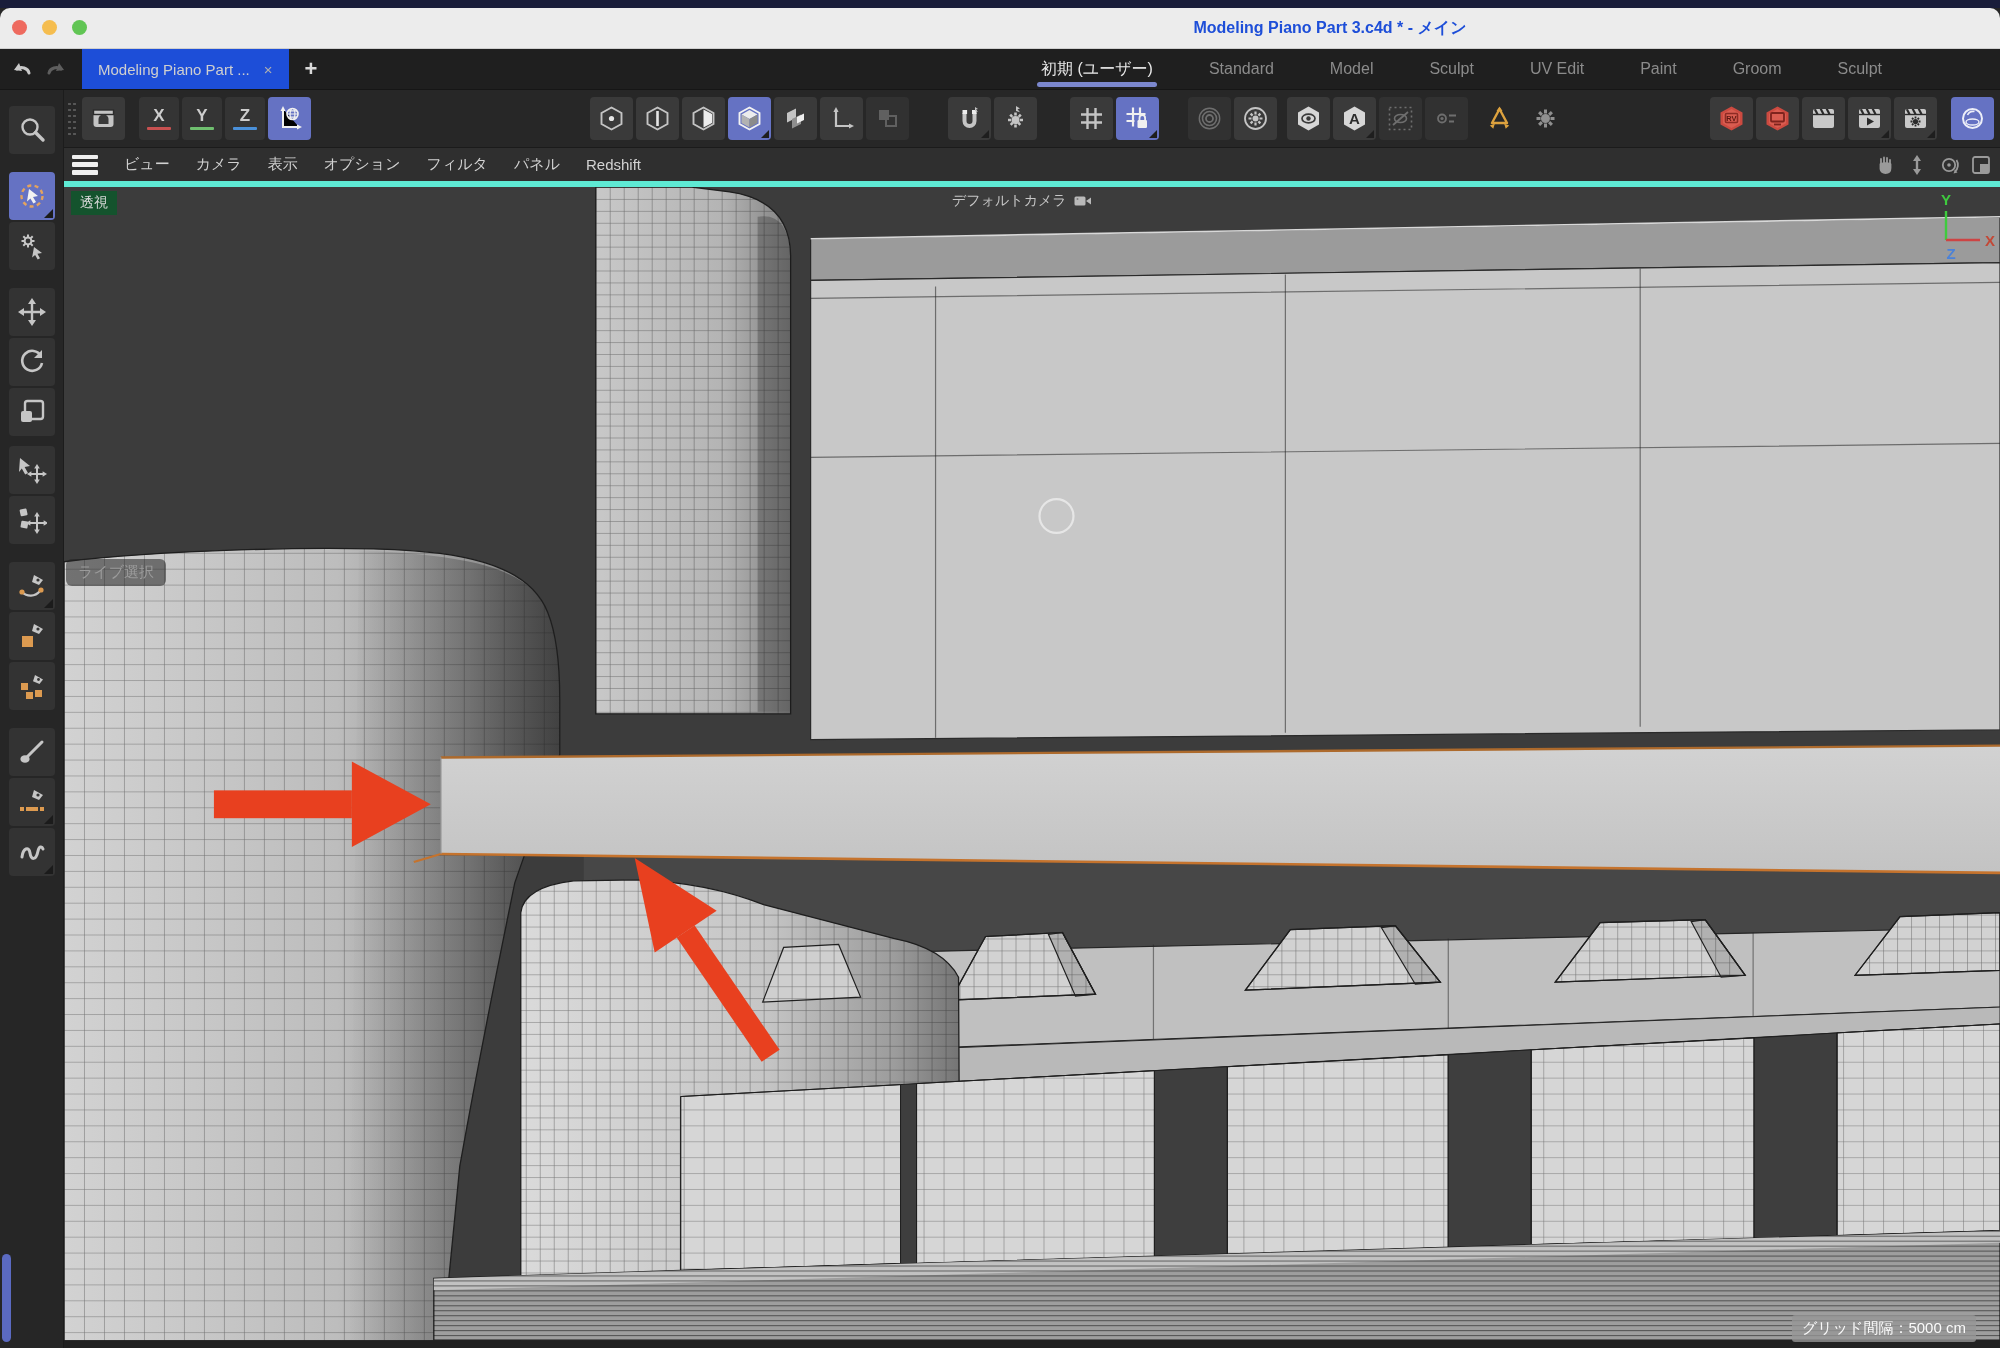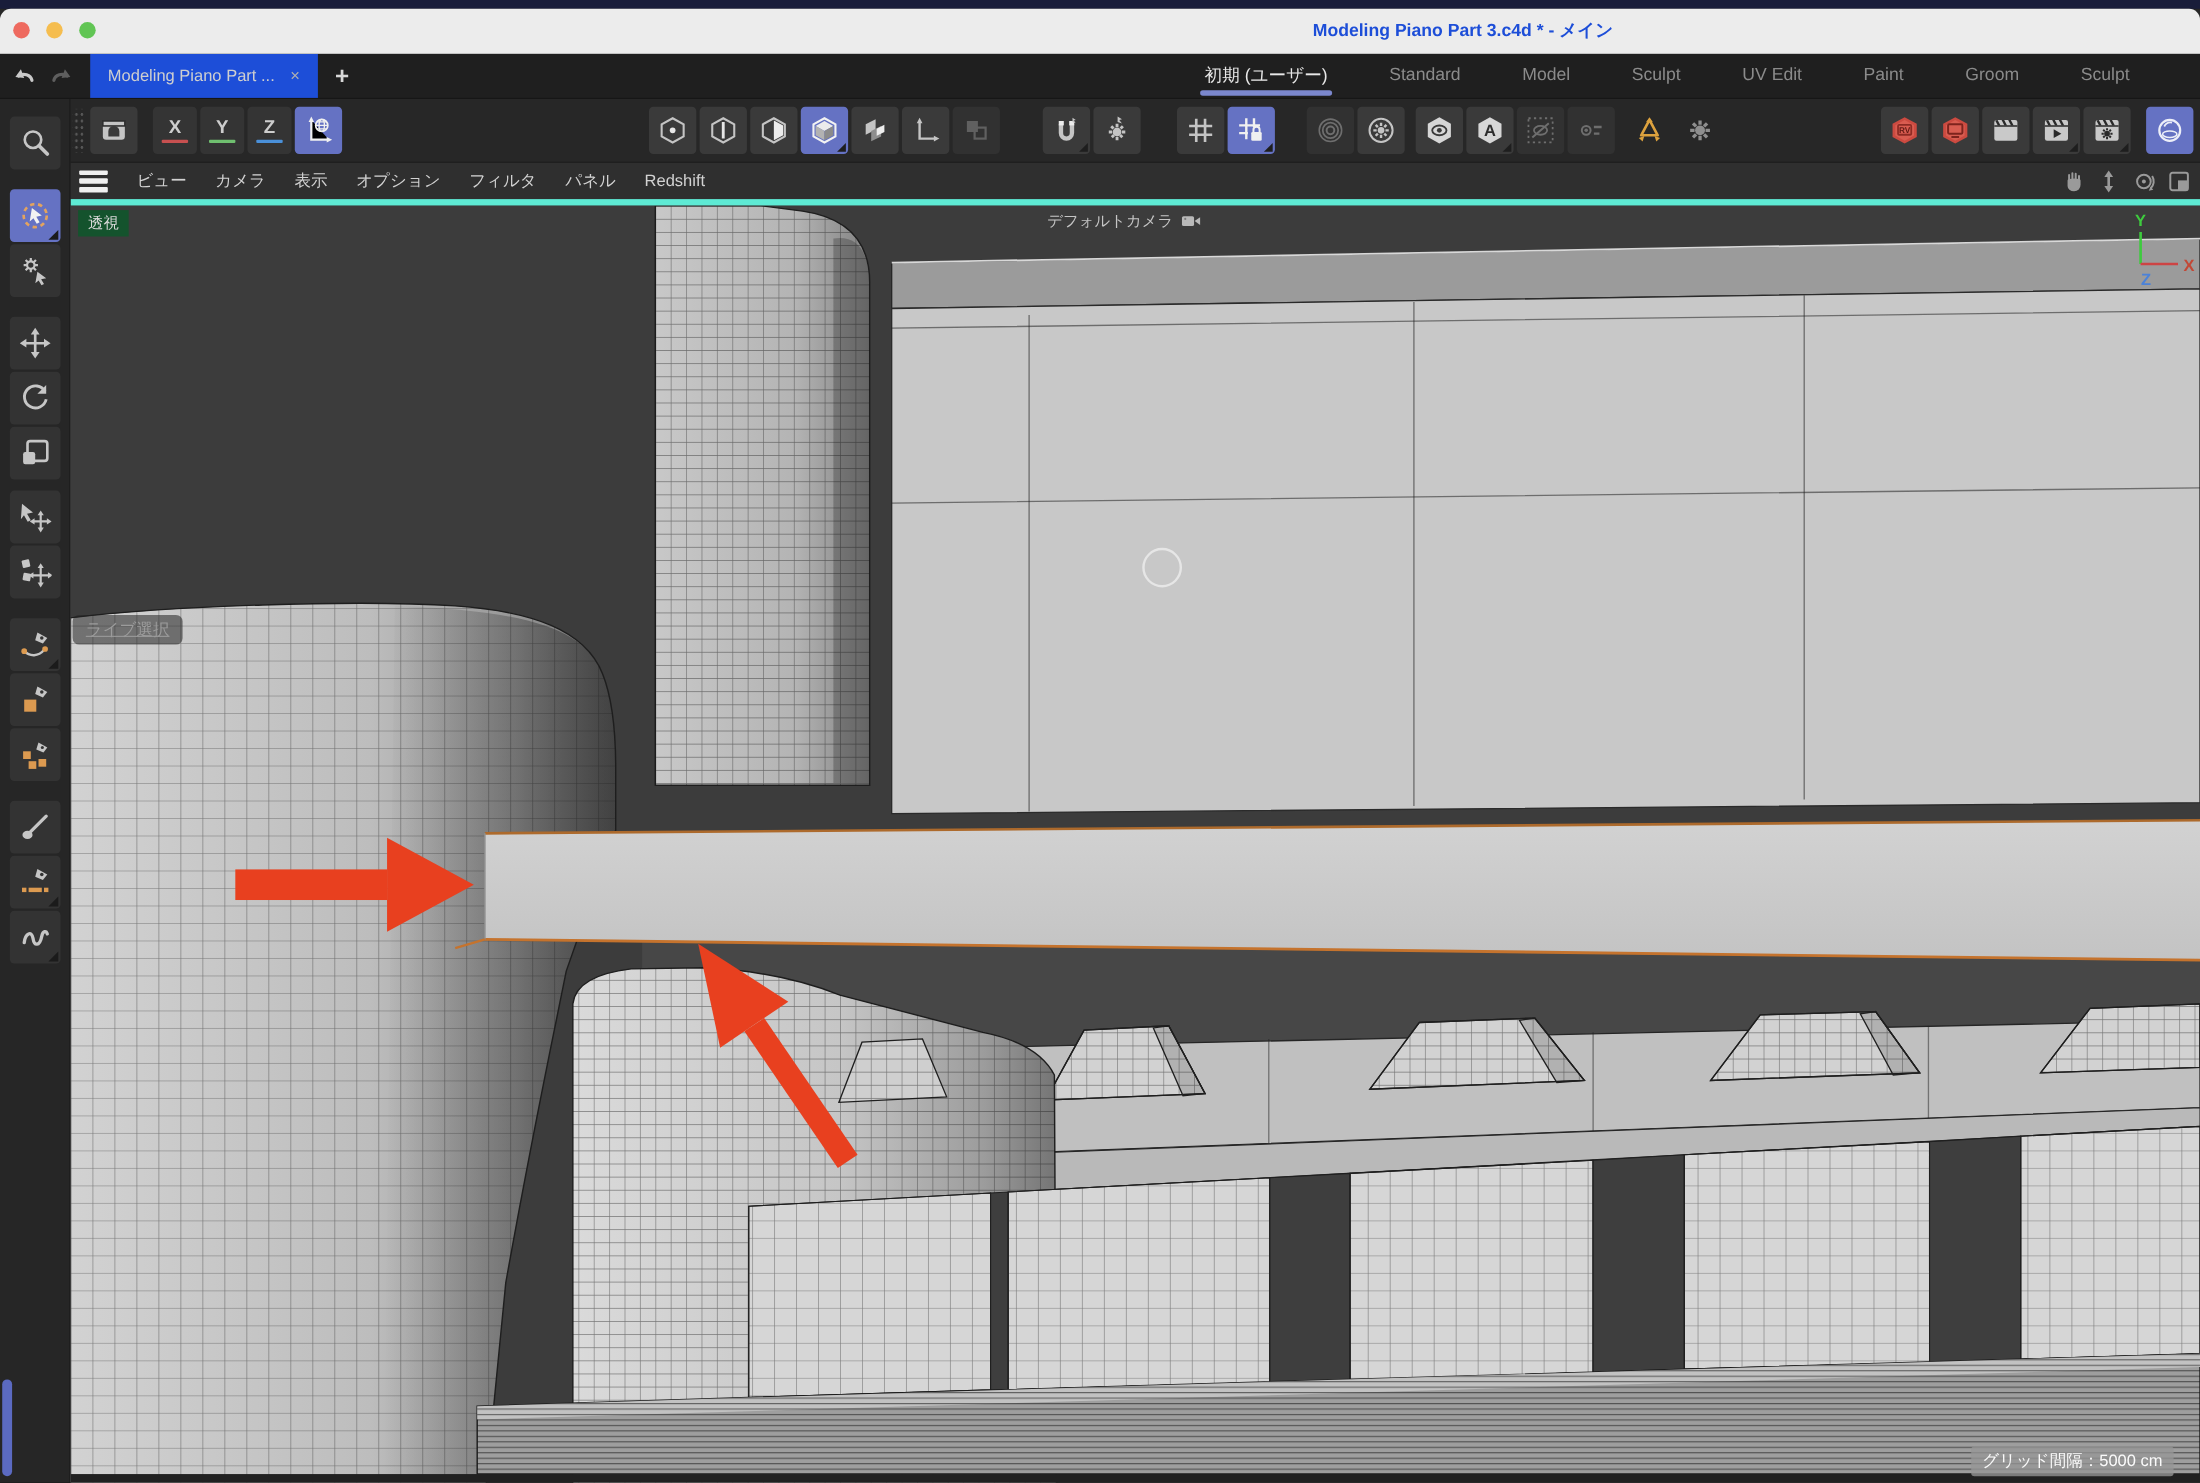--- a/index.html
+++ b/index.html
@@ -18,21 +18,21 @@
   .win-title{position:absolute;left:1330px;top:10px;transform:translateX(-50%);
              font-size:16px;font-weight:bold;color:#1d4ed8;white-space:nowrap;}
   
   .tabrow{height:40px;background:#1f1f1f;display:flex;align-items:center;border-bottom:1px solid #161616;}
   .histbtn{width:30px;height:28px;margin-left:6px;display:flex;align-items:center;justify-content:center;border-radius:4px;}
   .histbtn svg{width:22px;height:22px;}
   .doc-tab{height:40px;margin-left:10px;display:flex;align-items:center;gap:14px;background:#1d4ed8;
            padding:0 16px;color:#cfcfcf;font-size:15px;}
   .tab-close{color:#b0b0b0;font-size:15px;cursor:default;}
   .tab-add{color:#d8d8d8;font-size:22px;margin-left:16px;font-weight:bold;}
-  .layout-tabs{margin-left:auto;margin-right:64px;display:flex;gap:56px;align-items:center;height:100%;}
+  .layout-tabs{margin-left:auto;margin-right:118px;display:flex;gap:56px;align-items:center;height:100%;}
   .ltab{position:relative;color:#8b8b8b;font-size:16px;height:100%;display:flex;align-items:center;white-space:nowrap;}
   .ltab.active{color:#e8e8e8;}
   .ltab.active::after{content:"";position:absolute;left:-4px;right:-4px;bottom:2px;height:5px;
                       border-radius:3px;background:#7b87cd;}
   
   .workspace{display:flex;height:1260px;}
   .rightcol{flex:1;display:flex;flex-direction:column;min-width:0;}
   .toolbar{height:57px;background:#272727;display:flex;align-items:center;border-bottom:1px solid #1b1b1b;}
   .grip{width:10px;height:40px;margin-left:2px;
         background-image:radial-gradient(circle,#575757 1.1px,transparent 1.4px);
@@ -68,21 +68,21 @@
   .vm-right{margin-left:auto;display:flex;align-items:center;gap:10px;margin-right:8px;}
   .vm-right svg{width:22px;height:22px;}
   
   .viewport{position:relative;flex:1;background:#3c3c3c;overflow:hidden;}
   .scene{position:absolute;inset:0;width:100%;height:100%;}
   .vp-label{position:absolute;font-size:14px;color:#d9d9d9;}
   .proj-label{left:7px;top:4px;background:#14532d;padding:3px 9px;}
   .cam-label{left:888px;top:5px;display:flex;align-items:center;gap:7px;color:#c6c6c6;font-size:14px;}
   .cam-label svg{width:18px;height:14px;}
   .hint-label{left:2px;top:372px;background:rgba(35,35,35,.55);border-radius:6px;
-              padding:4px 12px;color:#9b9b9b;font-size:15px;text-decoration:underline;}
+              padding:4px 12px;color:#9b9b9b;font-size:15px;}
   .grid-label{left:1728px;top:1128px;background:rgba(150,150,150,.78);border-radius:3px;
               padding:4px 10px;color:#fafafa;font-size:15px;text-align:center;}
   .gizmo{position:absolute;left:1856px;top:2px;width:80px;height:80px;}
 </style>
 </head>
 <body>
 
 <div class="screen">
 
   <div class="top-strip"></div>

